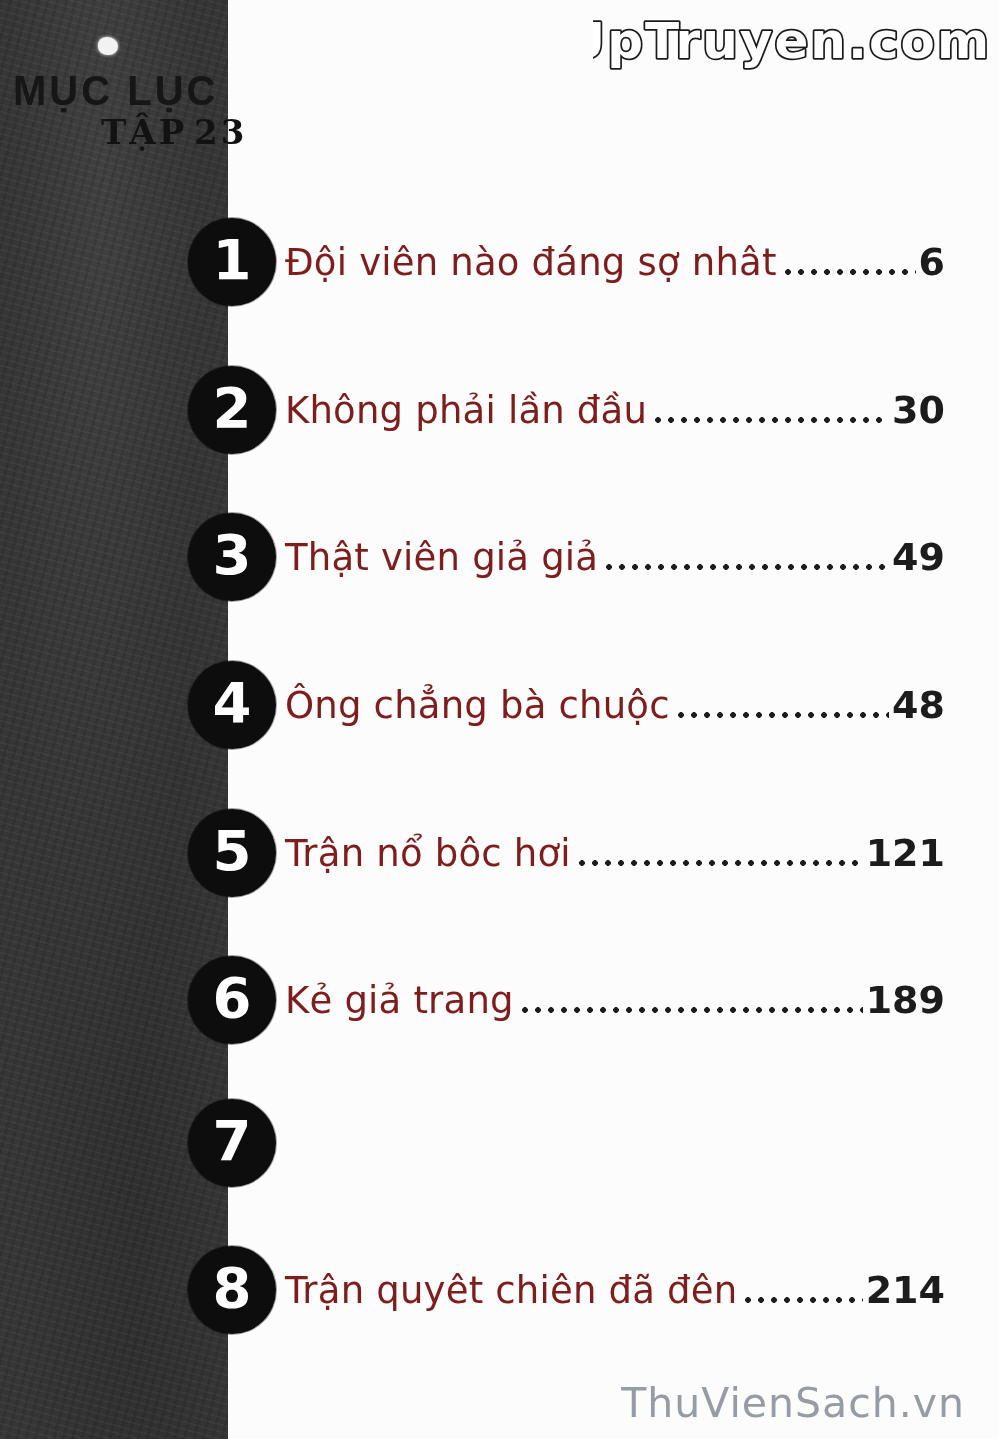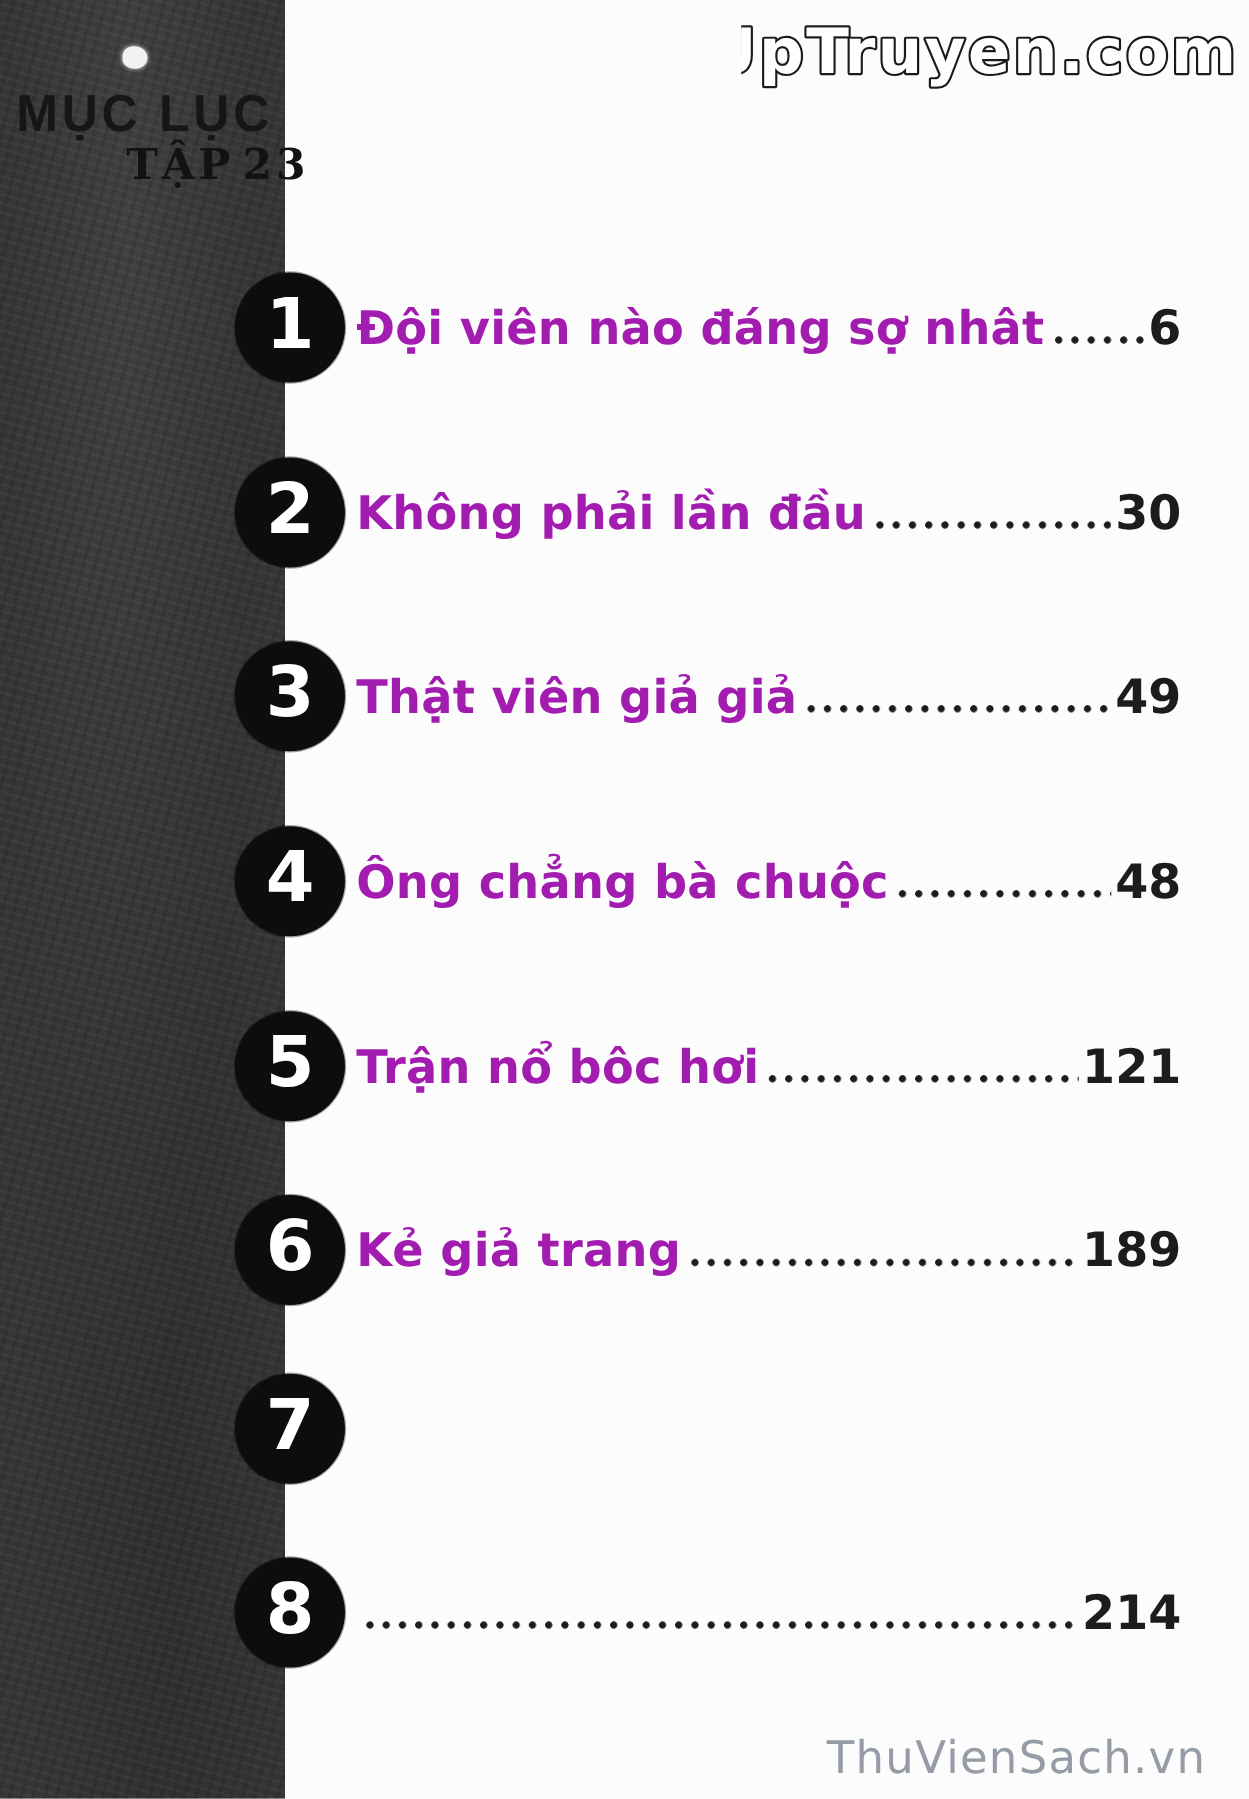--- a/index.html
+++ b/index.html
@@ -58,36 +58,36 @@
     box-shadow:0 0 0 1px rgba(0,0,0,.35);
   }
   .badge span{
     color:#ffffff;font-size:56px;font-weight:bold;line-height:1;
     transform:translateY(-2px);
   }
   .titleline{
     flex:1;display:flex;align-items:baseline;margin-left:9px;min-width:0;
   }
   .title{
-    font-size:37px;font-weight:bold;color:#a21caf;
+    font-size:37px;font-weight:normal;color:#7f1d1d;
     white-space:nowrap;letter-spacing:.2px;
   }
   .leader{
     flex:1;height:6px;align-self:baseline;
     margin:0 3px 0 5px;
     background-image:radial-gradient(circle at 6px 3px,#1c1c1c 2.6px,rgba(0,0,0,0) 3.1px);
     background-size:13px 6px;background-repeat:repeat-x;background-position:left bottom;
     min-width:20px;
   }
   .pagenum{
     font-size:38px;font-weight:bold;color:#1c1c1c;white-space:nowrap;
   }
   .watermark{
     position:absolute;right:34px;bottom:12px;
-    font-size:36px;font-weight:400;letter-spacing:1px;
+    font-size:41px;font-weight:400;letter-spacing:1px;
     color:#959ca6;
     font-family:"DejaVu Sans","Liberation Sans",sans-serif;
     white-space:nowrap;
   }
 </style>
 </head>
 <body>
 
 <div class="band"></div>
 <div class="speck"></div>
@@ -163,19 +163,20 @@
     <div class="toc-row" style="top: 1099px;">
       <div class="badge">
         <span>7</span>
       </div>
     </div>
     <div class="toc-row" style="top: 1246px;">
       <div class="badge">
         <span>8</span>
       </div>
       <div class="titleline">
+        <span class="title">Trận quyêt chiên đã đên</span>
         <span class="leader"></span>
         <span class="pagenum">214</span>
       </div>
     </div>
   </div>
 
 <div class="watermark">ThuVienSach.vn</div>
 
 </body></html>

